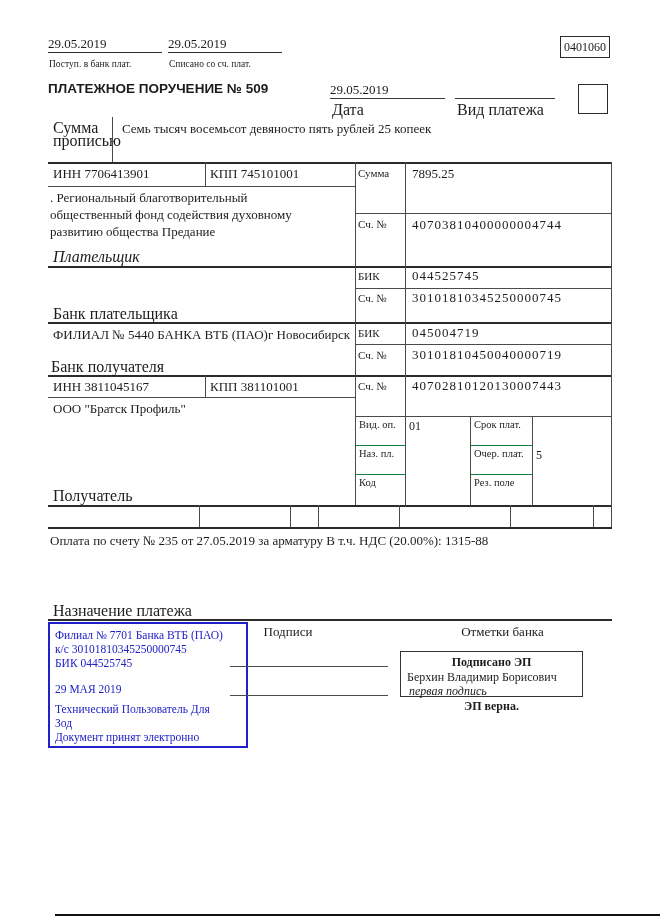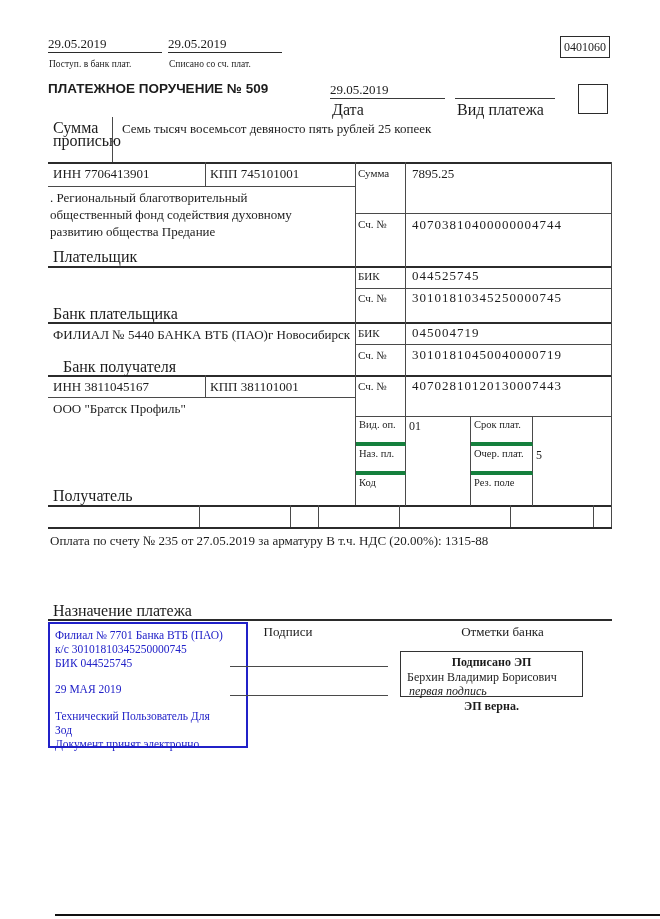--- a/index.html
+++ b/index.html
@@ -22,30 +22,30 @@
   .vl{background:#4a4a4a;width:1px;}
   .box{border:1.5px solid #2b2b2b;box-sizing:border-box;}
   .center{text-align:center;}
   
   .optable{
     display:grid;grid-template-columns:50px 65px 62px 80px;grid-template-rows:29px 29px 31px;
     border-top:1px solid #4a4a4a;box-sizing:border-box;
   }
   .optable > div{box-sizing:border-box;padding:2px 3px;}
   .op-lab{font-size:10.5px;line-height:1.18;border-right:1px solid #4a4a4a;}
-  .op-bb{border-bottom:4px solid #15803d;}
+  .op-bb{border-bottom:1px solid #15803d;}
   .op-val{font-size:12px;border-right:1px solid #4a4a4a;}
   .op-plain{font-size:12px;}
   
   .stamp{
     border:2px solid #2121c8;color:#2121c8;box-sizing:border-box;
     padding:4px 5px;font-size:11.5px;line-height:14px;
   }
   .gap12{margin-top:12px;}
-  .gap14{margin-top:13px;}
+  .gap14{margin-top:6px;}
   
   .sigstamp{border:1.5px solid #333;box-sizing:border-box;padding:3px 0 0 0;font-size:12px;line-height:14.5px;}
   .sigstamp .b{font-weight:bold;}
   .sigstamp .i{font-style:italic;}
 </style>
 </head>
 <body>
 
 <div class="page">
 
@@ -89,34 +89,34 @@
   <div class="abs clabel" style="left:358px;top:167px;">Сумма</div>
   <div class="abs t13" style="left:412px;top:166px;">7895.25</div>
 
   <div class="abs t13" style="left:50px;top:189px;width:305px;line-height:17px;">
     <div>. Региональный благотворительный</div>
     <div>общественный фонд содействия духовному</div>
     <div>развитию общества Предание</div>
   </div>
   <div class="abs clabel" style="left:358px;top:218px;">Сч. №</div>
   <div class="abs t13 num" style="left:412px;top:217px;">40703810400000004744</div>
-  <div class="abs lbl" style="left:53px;top:250px;">Плательщик</div>
+  <div class="abs lbl" style="left:53px;top:250px;font-style:italic;">Плательщик</div>
 
   <div class="abs clabel" style="left:358px;top:270px;">БИК</div>
   <div class="abs t13 num" style="left:412px;top:268px;">044525745</div>
   <div class="abs clabel" style="left:358px;top:292px;">Сч. №</div>
   <div class="abs t13 num" style="left:412px;top:290px;">30101810345250000745</div>
   <div class="abs lbl" style="left:53px;top:307px;">Банк плательщика</div>
 
   <div class="abs t13" style="left:53px;top:327px;width:300px;">ФИЛИАЛ № 5440 БАНКА ВТБ (ПАО)г Новосибирск</div>
   <div class="abs clabel" style="left:358px;top:327px;">БИК</div>
   <div class="abs t13 num" style="left:412px;top:325px;">045004719</div>
   <div class="abs clabel" style="left:358px;top:349px;">Сч. №</div>
   <div class="abs t13 num" style="left:412px;top:347px;">30101810450040000719</div>
-  <div class="abs lbl" style="left:63px;top:360px;">Банк получателя</div>
+  <div class="abs lbl" style="left:51px;top:360px;">Банк получателя</div>
 
   <div class="abs t13" style="left:53px;top:379px;">ИНН 3811045167</div>
   <div class="abs t13" style="left:210px;top:379px;">КПП 381101001</div>
   <div class="abs clabel" style="left:358px;top:380px;">Сч. №</div>
   <div class="abs t13 num" style="left:412px;top:378px;">40702810120130007443</div>
   <div class="abs t13" style="left:53px;top:401px;">ООО "Братск Профиль"</div>
   <div class="abs lbl" style="left:53px;top:489px;">Получатель</div>
 
   <div class="abs optable" style="left:356px;top:416px;width:256px;height:89px;">
     <div class="op-lab op-bb">Вид. оп.</div>

